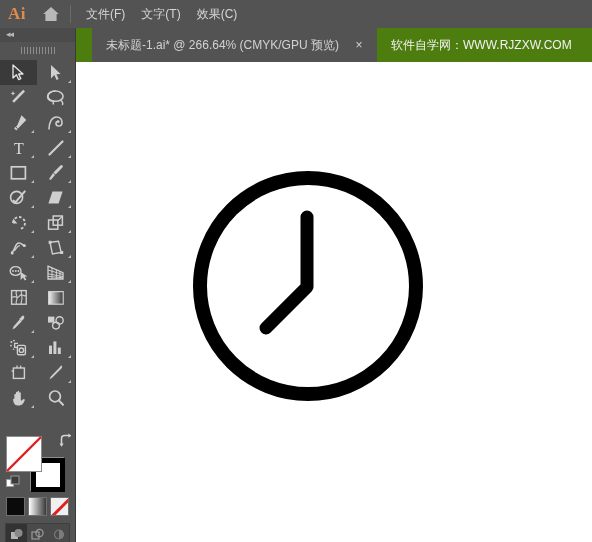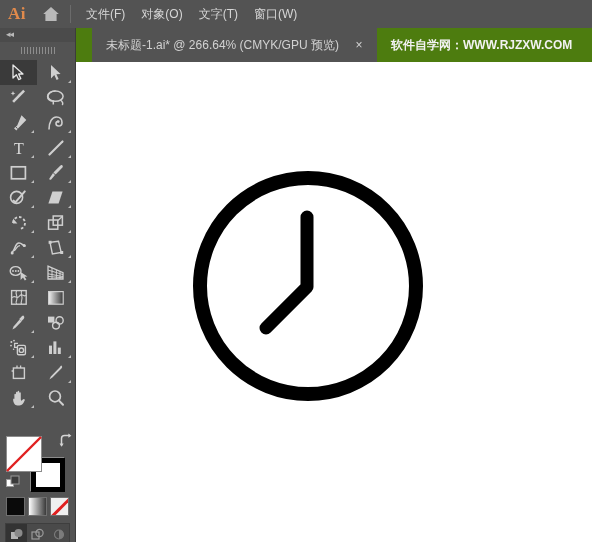--- a/index.html
+++ b/index.html
@@ -40,21 +40,21 @@
     background:#535353;display:flex;align-items:center;padding:0 0 0 14px;
     box-sizing:border-box;
   }
   .doc-tab .title{color:#d2d2d2;font-size:12px;white-space:nowrap;}
   .tab-close{
     margin:0 12px 0 14px;color:#d2d2d2;font-size:12px;line-height:1;
     width:12px;text-align:center;cursor:pointer;
   }
   .watermark{
     position:absolute;left:375px;top:0;height:34px;display:flex;align-items:center;
-    color:#f2f2f2;font-size:12px;font-weight:bold;white-space:nowrap;
+    color:#f2f2f2;font-size:12px;font-weight:normal;white-space:nowrap;
   }
 
   
   .toolpanel{
     position:absolute;left:0;top:28px;width:75px;height:514px;
     background:#535353;border-right:1px solid #3c3c3c;
   }
   .tp-header{
     position:relative;height:14px;width:75px;background:#4b4b4b;
   }
@@ -145,23 +145,22 @@
   <div class="menubar">
     <div class="ai-logo">Ai</div>
     <div class="home-btn">
       <svg width="18" height="16" viewBox="0 0 18 16" aria-hidden="true">
         <path d="M9 1 L1.2 8 L3.4 8 L3.4 15 L14.6 15 L14.6 8 L16.8 8 Z" fill="#b9b9b9"></path>
       </svg>
     </div>
     <div class="menu-div"></div>
     <div class="menu-items">
       <div class="menu-item">文件(F)</div>
-      <div class="menu-item">对象(O)</div>
       <div class="menu-item">文字(T)</div>
-      <div class="menu-item">窗口(W)</div>
+      <div class="menu-item">效果(C)</div>
     </div>
   </div>
 
   <div class="tabbar">
     <div class="doc-tab">
       <span class="title">未标题-1.ai* @ 266.64% (CMYK/GPU 预览)</span>
       <span class="tab-close">×</span>
     </div>
     <div class="watermark">软件自学网：WWW.RJZXW.COM</div>
   </div>

